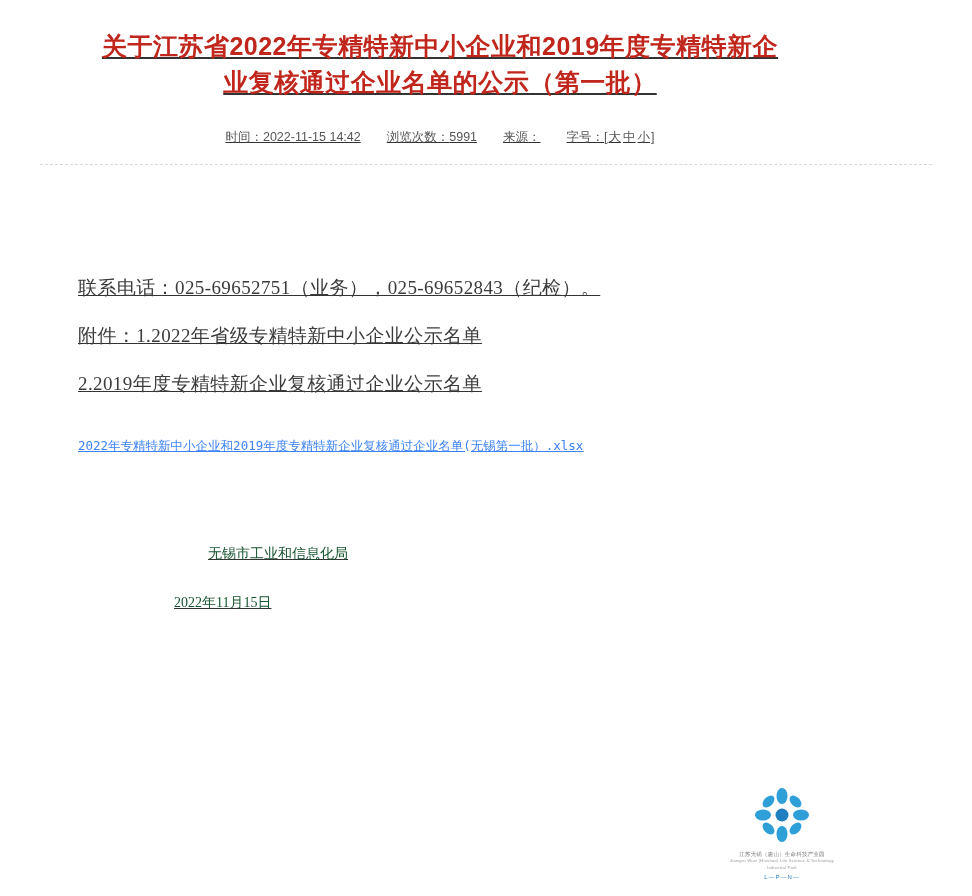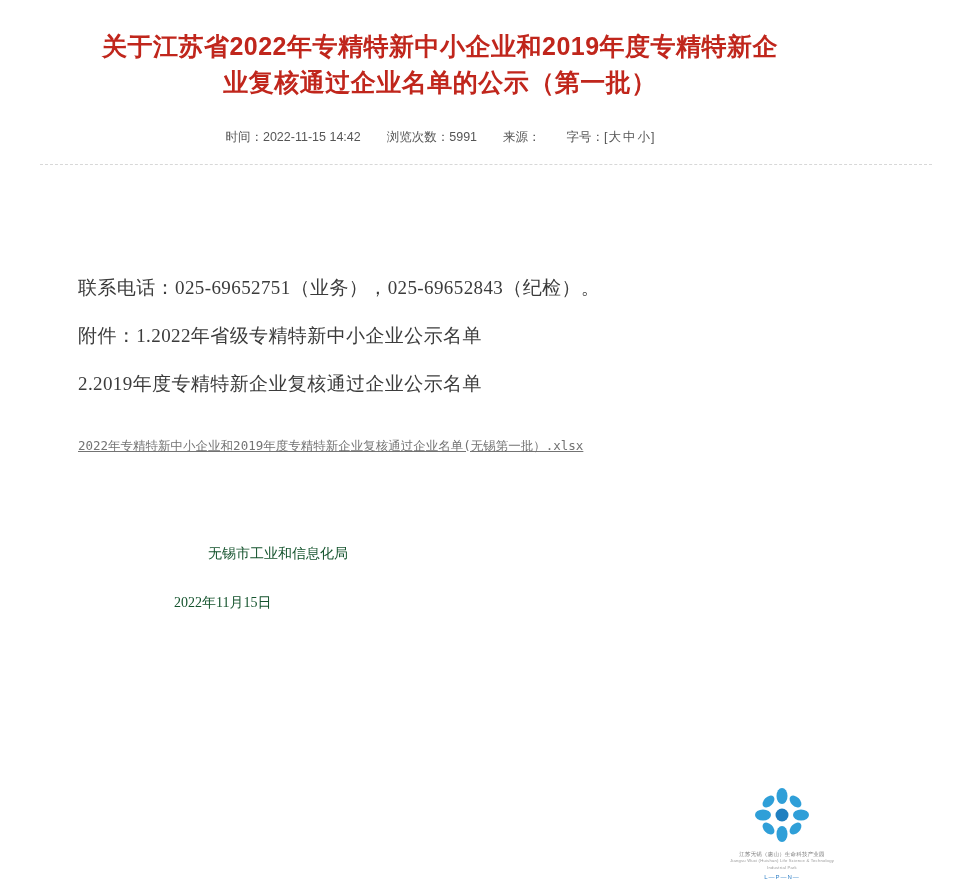--- a/index.html
+++ b/index.html
@@ -13,20 +13,21 @@
     font-family: "Liberation Serif", "DejaVu Serif", serif;
     color: #333333;
     overflow: hidden;
   }
   .page {
     position: relative;
     width: 880px;
     height: 896px;
     box-sizing: border-box;
     padding: 0 40px;
+    text-decoration: underline;
   }
   .article-title {
     margin: 0;
     padding: 28px 60px 0 60px;
     text-align: center;
     font-family: "Liberation Sans", "DejaVu Sans", sans-serif;
     font-size: 25px;
     font-weight: bold;
     line-height: 1.45;
     color: #c0261c;
@@ -83,21 +84,21 @@
   .content p.spaced {
     margin-top: 8px;
   }
   .attach-link-wrap {
     margin: 22px 0 0 0;
     text-indent: 2em;
   }
   .attach-link {
     font-family: "DejaVu Sans Mono", "Liberation Mono", monospace;
     font-size: 12.5px;
-    color: #737373;
+    color: #3b82f6;
     text-decoration: underline;
     cursor: pointer;
     letter-spacing: 0;
   }
   .signature {
     margin: 0 auto;
     width: 880px;
     padding-top: 62px;
     font-size: 14px;
     line-height: 2.1;

